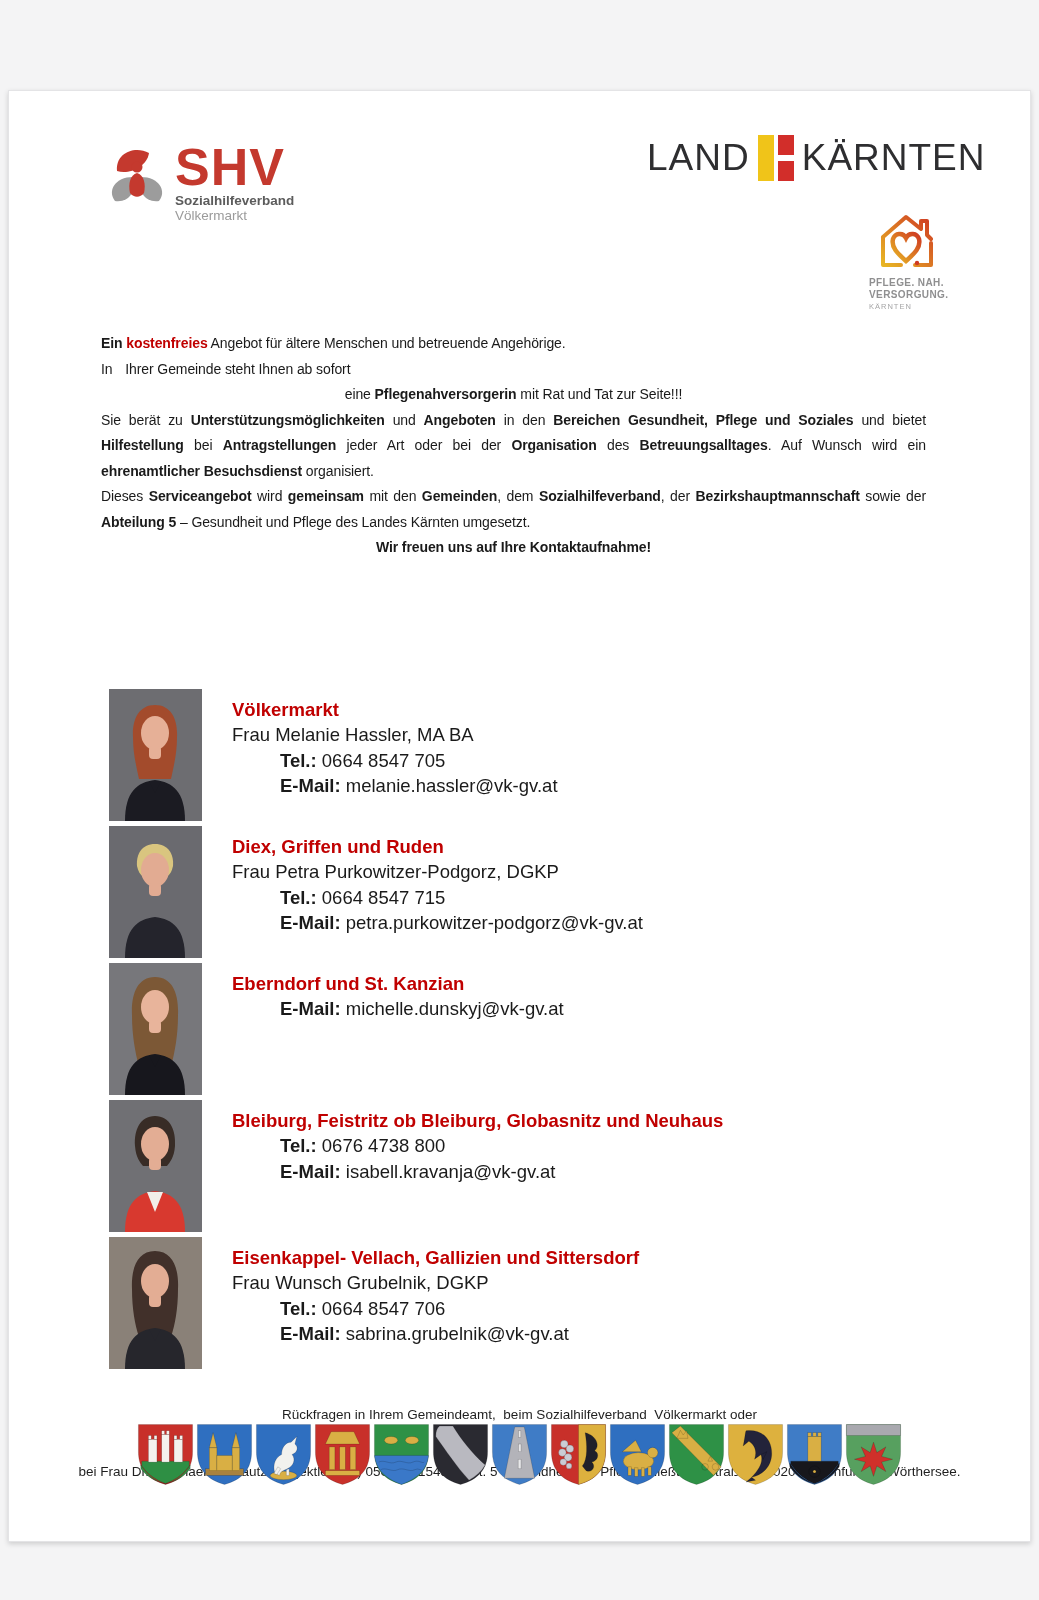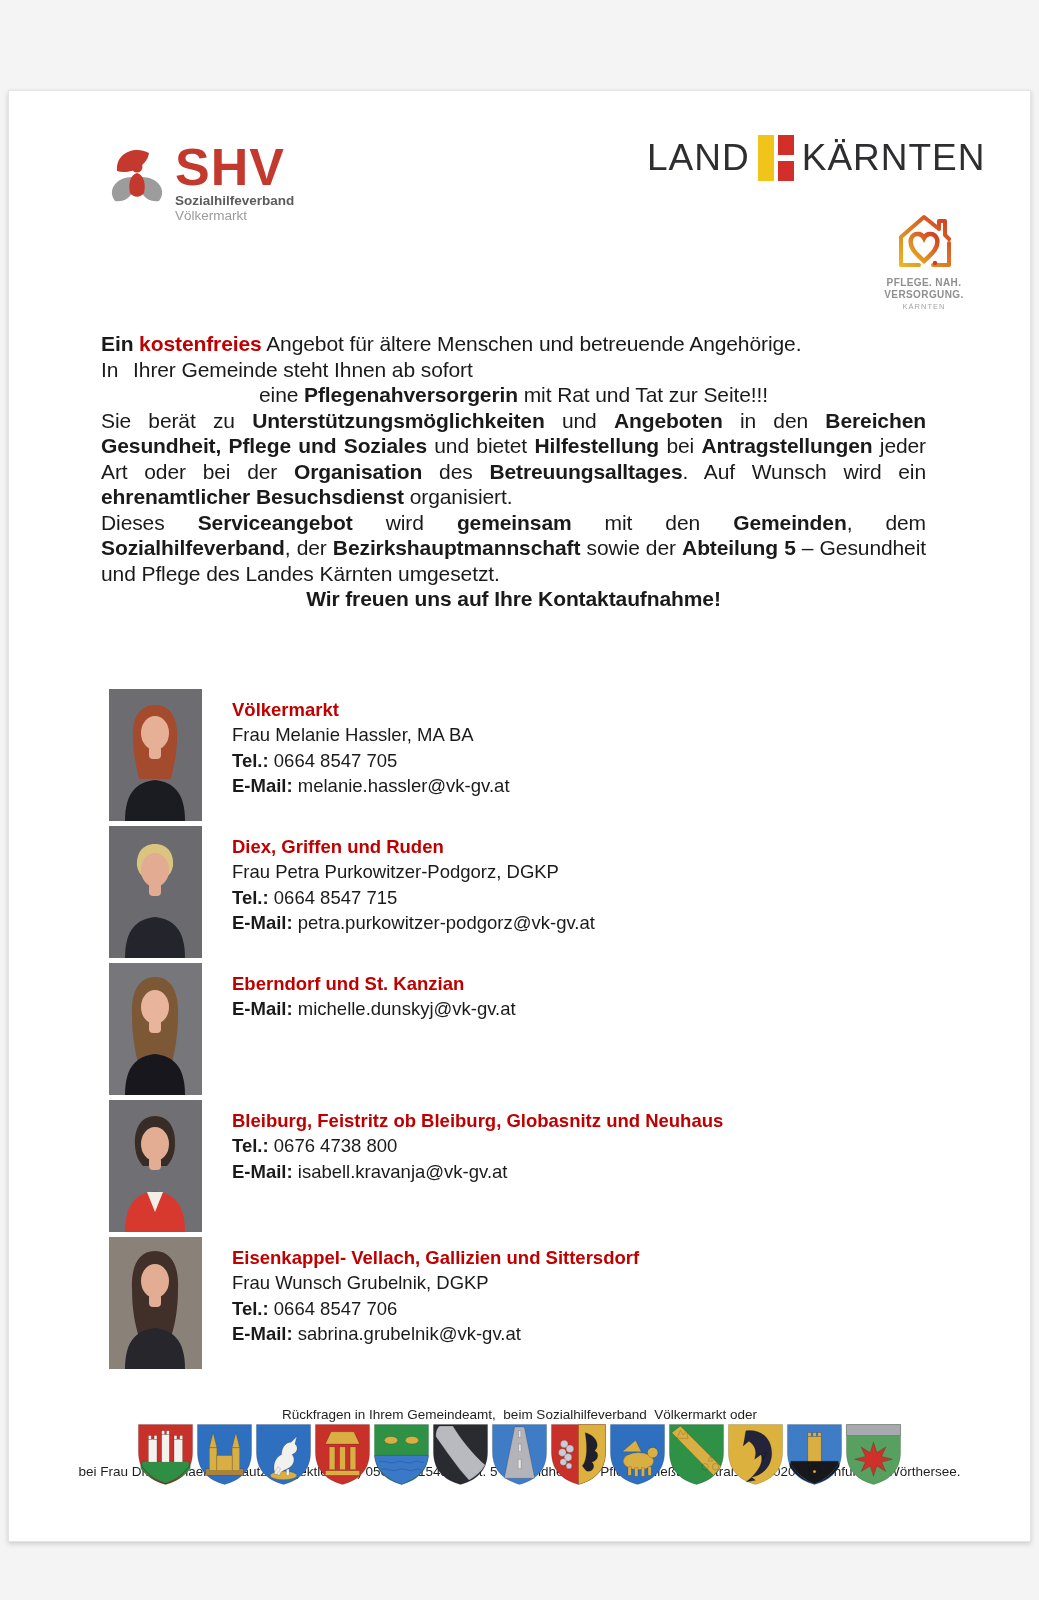--- a/index.html
+++ b/index.html
@@ -22,26 +22,26 @@
   .shv-org{font-size:13.5px;font-weight:bold;color:#5c5c5c;margin-top:2px;}
   .shv-place{font-size:13.5px;color:#9b9b9b;}
   .land{position:absolute;left:638px;top:44px;display:flex;align-items:center;gap:8px;}
   .land-word{font-size:37px;color:#2e2e30;letter-spacing:1px;}
   .land-flag{display:flex;gap:4px;height:46px;}
   .land-flag .y{width:16px;height:46px;background:var(--land-yellow,#f0c419);}
   .land-flag .r{display:flex;flex-direction:column;justify-content:space-between;height:46px;}
   .land-flag .r i{display:block;width:16px;height:20px;background:var(--land-red,#d22e2a);}
   .title{position:absolute;top:122px;left:0;width:100%;text-align:center;
     font-size:23.5px;font-weight:bold;color:#141414;line-height:34px;}
-  .pnv{position:absolute;left:860px;top:118px;width:110px;text-align:center;}
+  .pnv{position:absolute;left:860px;top:118px;width:110px;text-align:left;}
   .pnv-text{font-size:10px;font-weight:bold;color:#8f8f90;line-height:12px;letter-spacing:.4px;}
   .pnv-sub{font-size:7.5px;color:#a5a5a6;letter-spacing:1px;margin-top:1px;}
   
   .doc-body{position:absolute;top:240px;left:92px;right:104px;
-    font-size:21px;line-height:25.5px;letter-spacing:-0.1px;}
+    font-size:14px;line-height:25.5px;letter-spacing:-0.1px;}
   .doc-body p{margin:0;}
   .p1{margin-top:4px;}
   .p2{margin-top:15px;}
   .p3{margin-top:22px;text-align:center;}
   .p4{margin-top:27px;text-align:justify;}
   .p5{margin-top:24px;text-align:justify;}
   .cta{margin-top:3px;text-align:center;font-weight:bold;}
   
   .contacts{position:absolute;top:598px;left:92px;right:104px;}
   .contact{display:flex;height:132px;margin-bottom:5px;}
@@ -52,21 +52,21 @@
   
   .footer{position:absolute;top:1286px;left:0;width:100%;text-align:center;
     font-size:13.5px;color:#1f1f1f;white-space:pre-wrap;}
   .footer .l2{margin-top:10px;}
   .footer sup{font-size:9px;}
   .shields{position:absolute;top:1332px;left:0;width:100%;
     display:flex;justify-content:center;gap:2px;}
   .shield{width:57px;height:63px;}
   .shield .f{fill:var(--c1);}
   .shield path,.shield rect,.shield polygon,.shield circle,.shield ellipse{stroke:rgba(0,0,0,.28);stroke-width:.6px;}
-  b{font-weight:bold;}
+  b{font-weight:bold;margin-left:48px;}
 </style>
 </head>
 <body style="--accent: #c00000; --land-yellow: #f0c419; --land-red: #d22e2a;">
 
 <div class="page">
 
   <div class="shv">
     <span>
       <svg width="64" height="66" viewBox="0 0 64 66">
         <path d="M12 28 C10 10 30 2 44 10 C42 24 24 32 12 28 Z" fill="#c4392e" stroke="none"></path>

